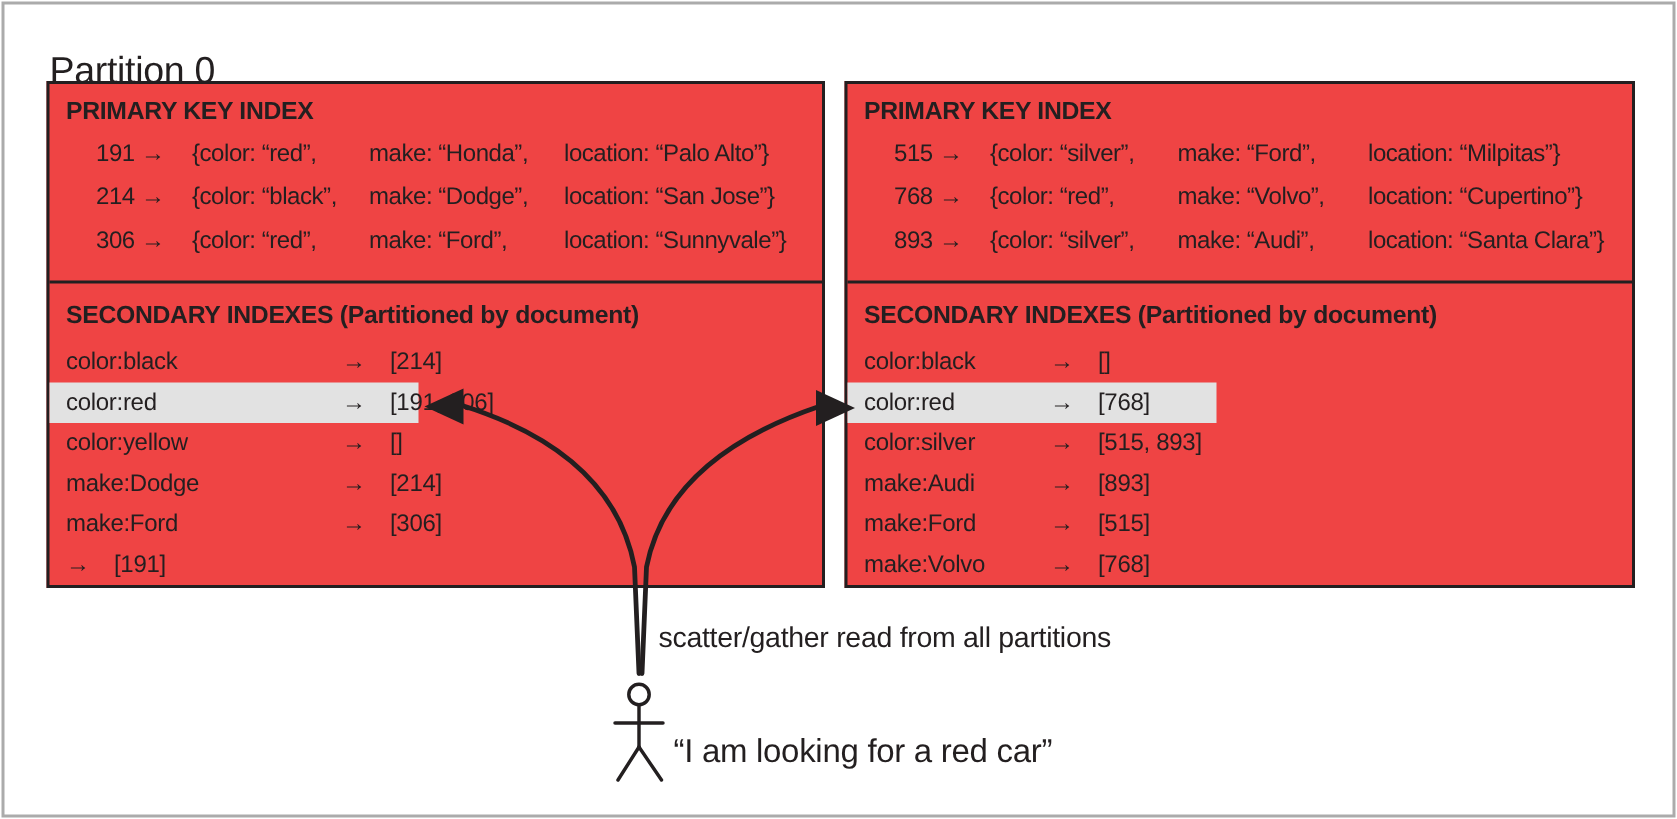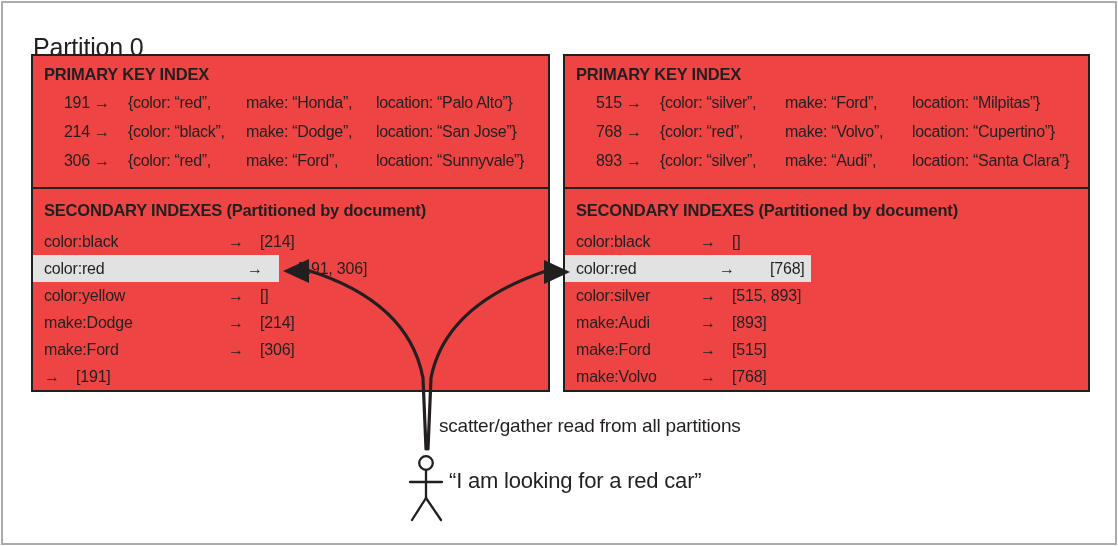--- a/index.html
+++ b/index.html
@@ -30,24 +30,24 @@
   .p1 .prow .c2{width:127px;flex:none;}
   .srows{margin-top:8px;}
   .srow{
     display:flex;line-height:27px;font-size:16px;letter-spacing:-0.2px;
     padding-left:11px;width:246px;box-sizing:border-box;white-space:nowrap;align-items:flex-end;
   }
   .srow .k{flex:none;}
   .p0 .srow .k{width:184px;}
   .p1 .srow .k{width:124px;}
   .srow .a{width:32px;flex:none;}
-  .srow.hl{background:#e2e2e2;gap:19px;}
+  .srow.hl{background:#e2e2e2;}
   .overlay{position:absolute;left:0;top:0;z-index:5;pointer-events:none;}
   .lbl-scatter{position:absolute;left:439px;top:415px;font-size:19px;letter-spacing:-0.2px;white-space:nowrap;}
-  .lbl-quote{position:absolute;left:449px;top:468px;font-size:22px;letter-spacing:-0.2px;white-space:nowrap;}
+  .lbl-quote{position:absolute;left:449px;top:488px;font-size:22px;letter-spacing:-0.2px;white-space:nowrap;}
 </style>
 </head>
 <body>
 
 <div class="canvas">
   <div class="frame"></div>
 
   <div class="ptitle t0">Partition 0</div>
 
   <div class="pbox p0">

